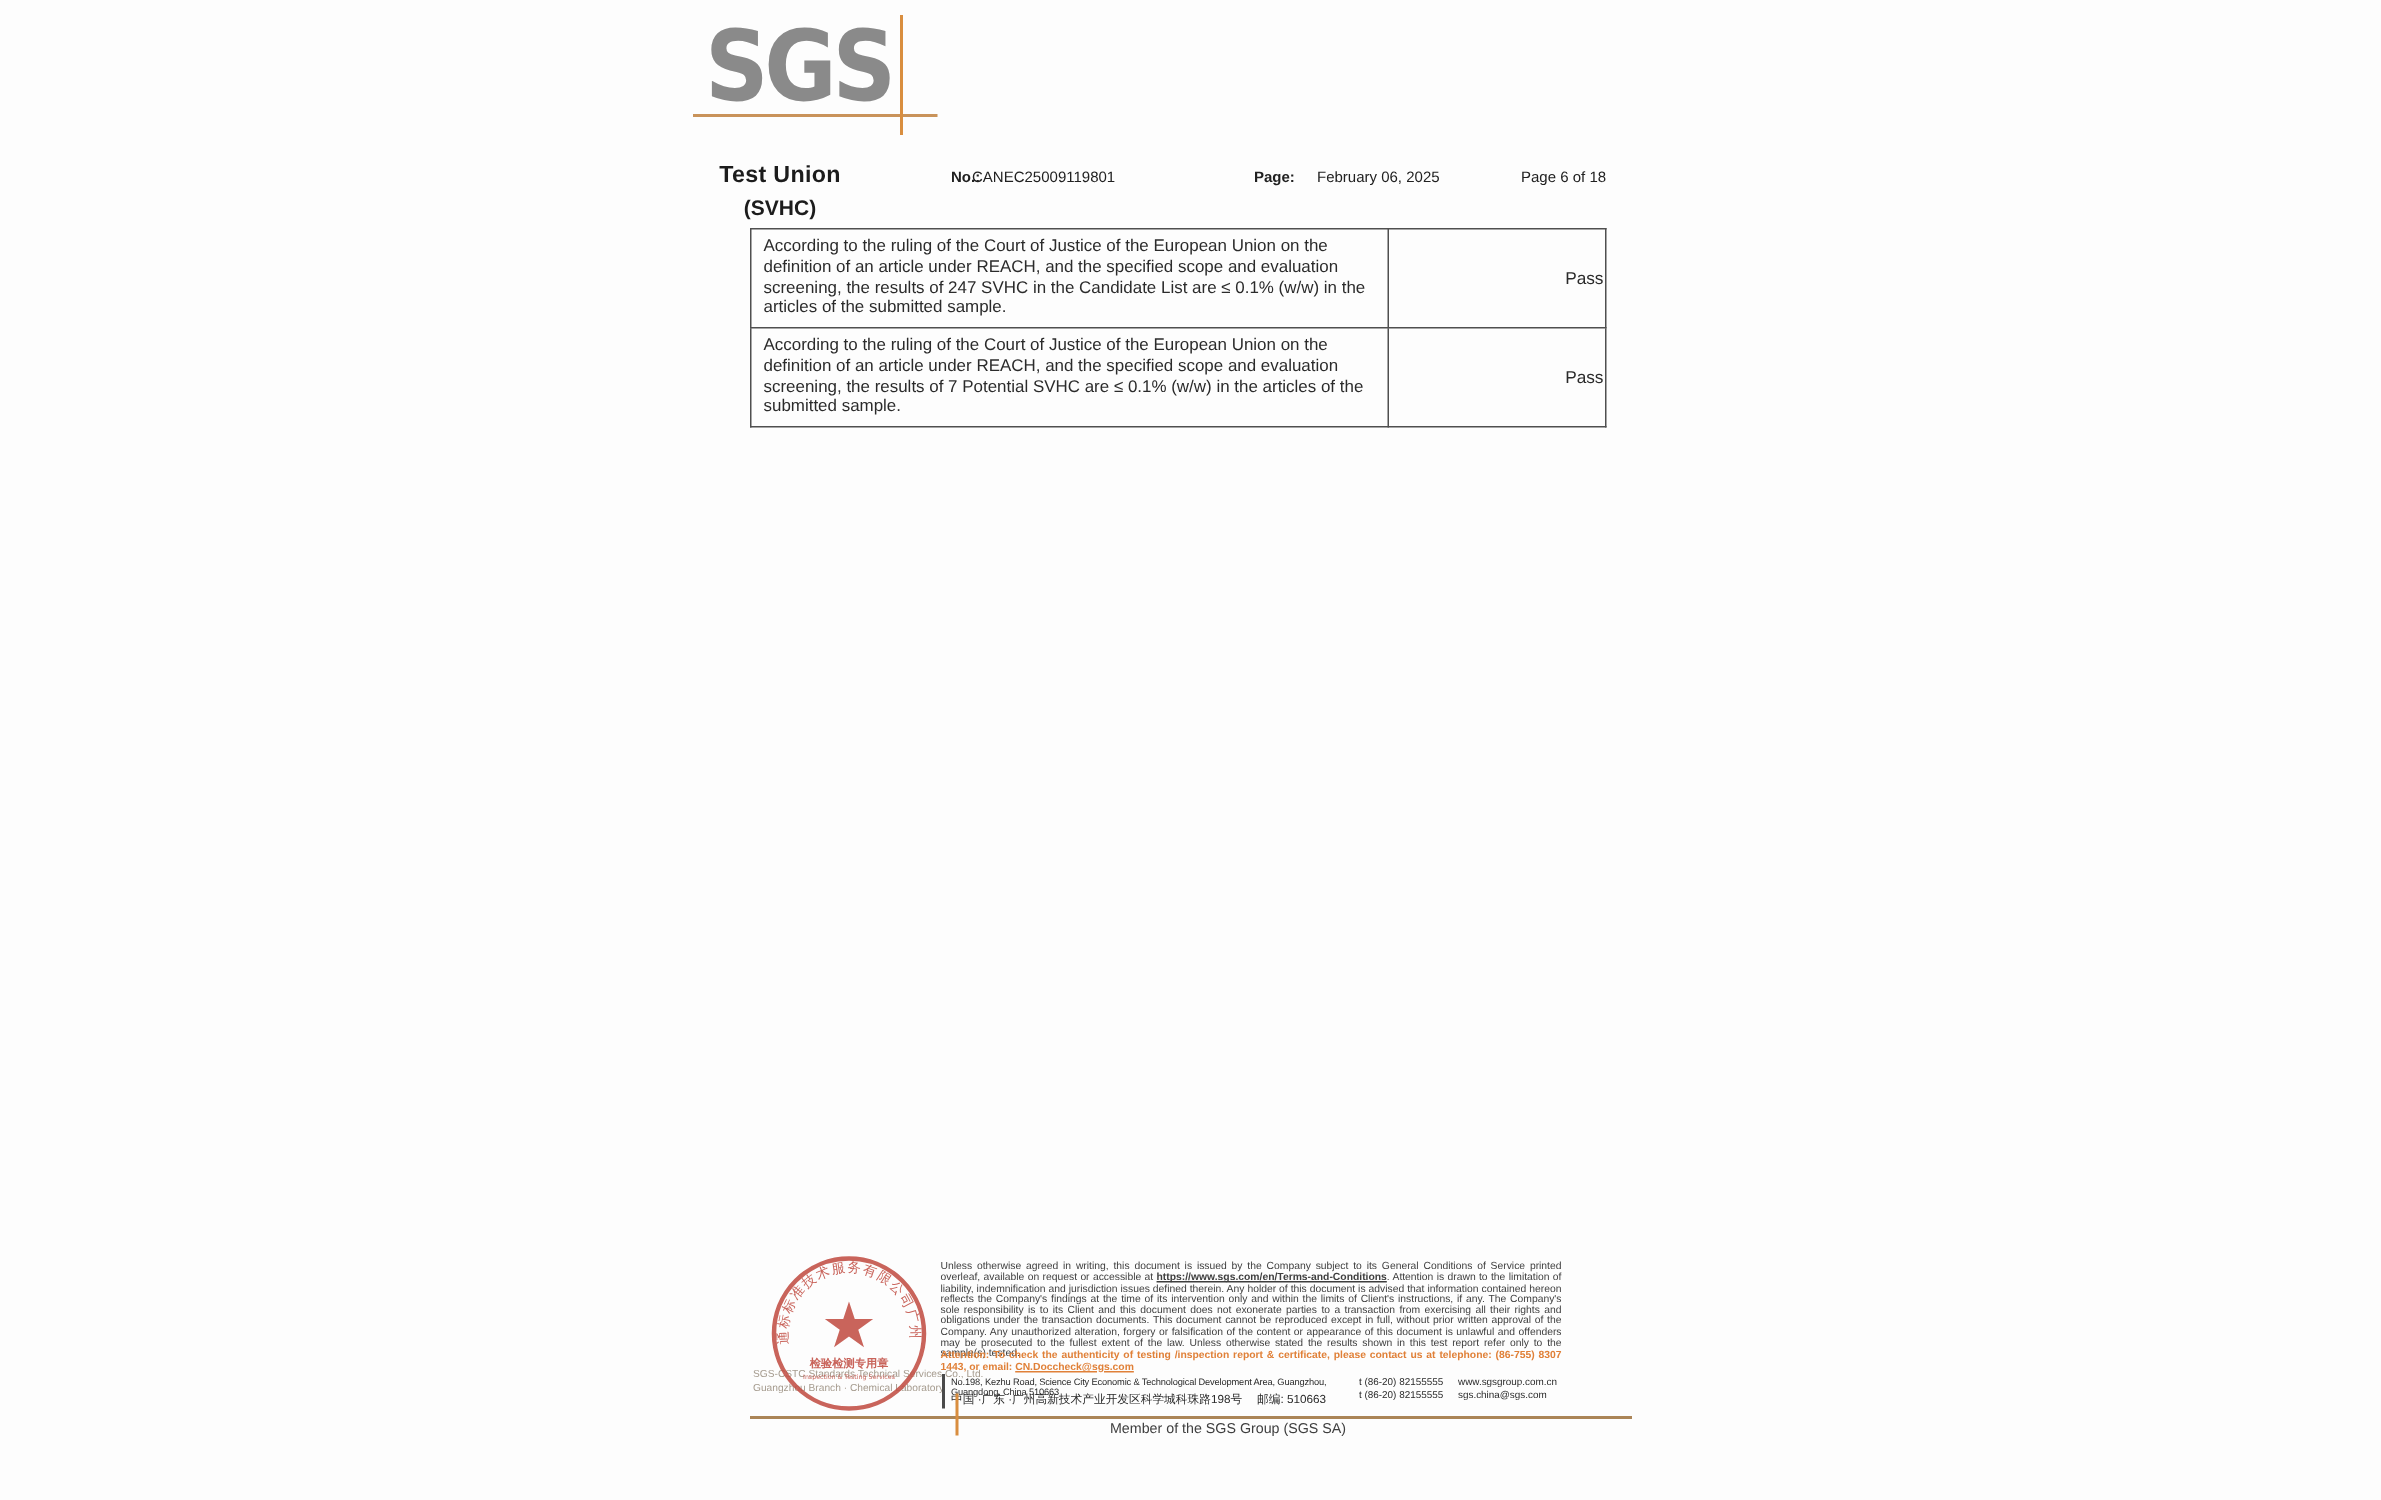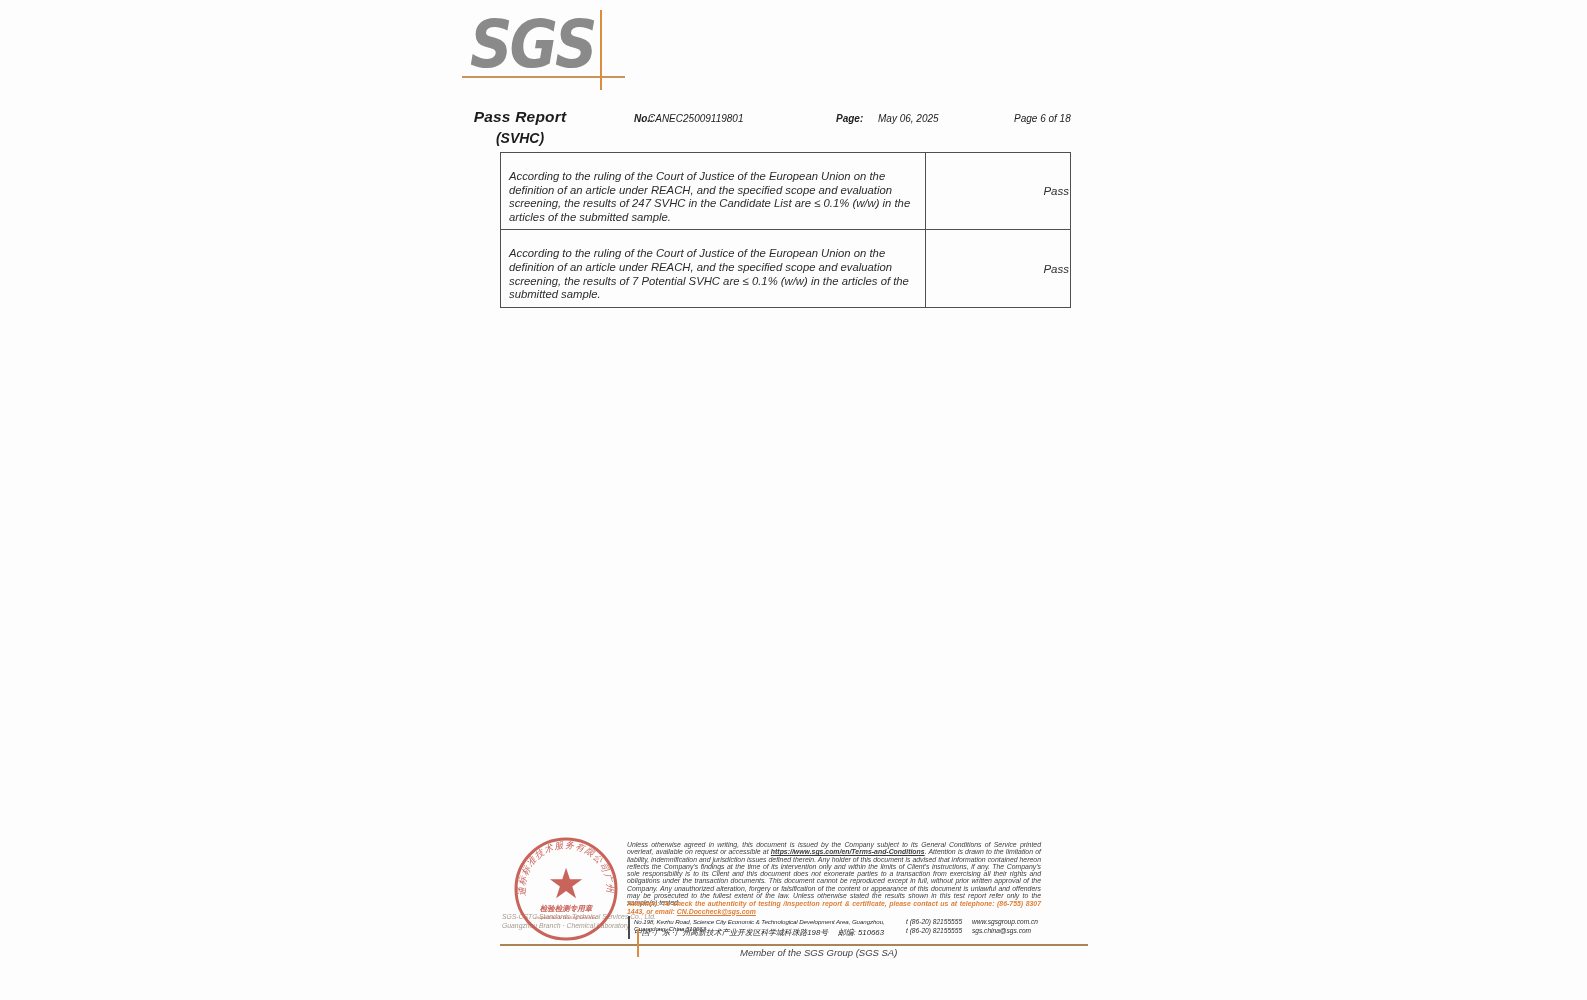--- a/index.html
+++ b/index.html
@@ -1,37 +1,37 @@
 <!DOCTYPE html>
 <html><head>
 <meta charset="utf-8">
 <style>
   html,body{margin:0;padding:0;background:#ffffff;}
   #page{
     position:relative;width:1587px;height:1000px;background:#fdfdfd;overflow:hidden;
-    font-family:"Liberation Sans", sans-serif;color:#222;font-style:italic;
+    font-family:"Liberation Sans", sans-serif;color:#222;
   }
   
   .logo{
     position:absolute;left:470px;top:12px;font-family:"DejaVu Sans", sans-serif;
     font-weight:bold;font-size:62px;line-height:1;color:#8a8a8a;letter-spacing:-3px;
     transform:scale(0.95,1.05);transform-origin:left top;
   }
   .logo-underline{position:absolute;left:462px;top:76px;width:163px;height:2px;background:#c9935a;}
   .crop-mark-v-top{position:absolute;left:600px;top:10px;width:1.5px;height:80px;background:#d98e3f;}
   .title-block{position:absolute;left:458px;top:108px;width:124px;text-align:center;color:#1c1c1c;}
   .title{font-size:15.5px;font-weight:bold;letter-spacing:.2px;}
   .subtitle{font-size:14px;font-weight:bold;margin-top:4px;}
   .hmeta{position:absolute;top:113px;font-size:10px;color:#212121;white-space:nowrap;}
   .hlabel{font-weight:bold;}
   
   .results{position:absolute;left:500px;top:152px;width:567px;border-collapse:collapse;table-layout:fixed;}
   .results td{border:1px solid #4f4f4f;}
   .desc{
-    width:425px;height:66px;padding:17px 14px 5px 8px;box-sizing:border-box;
+    width:425px;height:66px;padding:5px 14px 5px 8px;box-sizing:border-box;
     font-size:11.3px;line-height:13.6px;color:#2b2b2b;vertical-align:middle;
   }
   .verdict{width:142px;text-align:right;vertical-align:middle;font-size:11.5px;color:#2b2b2b;}
   
   .company{
     position:absolute;left:502px;top:912px;width:136px;font-size:6.8px;line-height:9px;
     color:#a59b8e;white-space:nowrap;
   }
   .stamp{position:absolute;left:511px;top:834px;width:110px;height:110px;opacity:.88;}
   .stamp text{fill:#c24f45;font-family:"DejaVu Sans", sans-serif;}
@@ -63,28 +63,28 @@
 </head>
 <body>
 
 <div id="page">
 
   <div class="logo">SGS</div>
   <div class="logo-underline"></div>
   <div class="crop-mark-v-top"></div>
 
   <div class="title-block">
-    <div class="title">Pass Report</div>
+    <div class="title">Test Union</div>
     <div class="subtitle">(SVHC)</div>
   </div>
 
   <span class="hmeta hlabel" style="left:634px">No.:</span>
   <span class="hmeta" style="left:648px">CANEC25009119801</span>
   <span class="hmeta hlabel" style="left:836px">Page:</span>
-  <span class="hmeta" style="left:878px">May 06, 2025</span>
+  <span class="hmeta" style="left:878px">February 06, 2025</span>
   <span class="hmeta" style="left:1014px">Page 6 of 18</span>
 
   <table class="results">
     <tbody>
         <tr>
       <td class="desc">According to the ruling of the Court of Justice of the European Union on the definition of an article under REACH, and the specified scope and evaluation screening, the results of 247 SVHC in the Candidate List are ≤ 0.1% (w/w) in the articles of the submitted sample.</td>
       <td class="verdict">Pass</td>
     </tr>
     <tr>
       <td class="desc">According to the ruling of the Court of Justice of the European Union on the definition of an article under REACH, and the specified scope and evaluation screening, the results of 7 Potential SVHC are ≤ 0.1% (w/w) in the articles of the submitted sample.</td>

